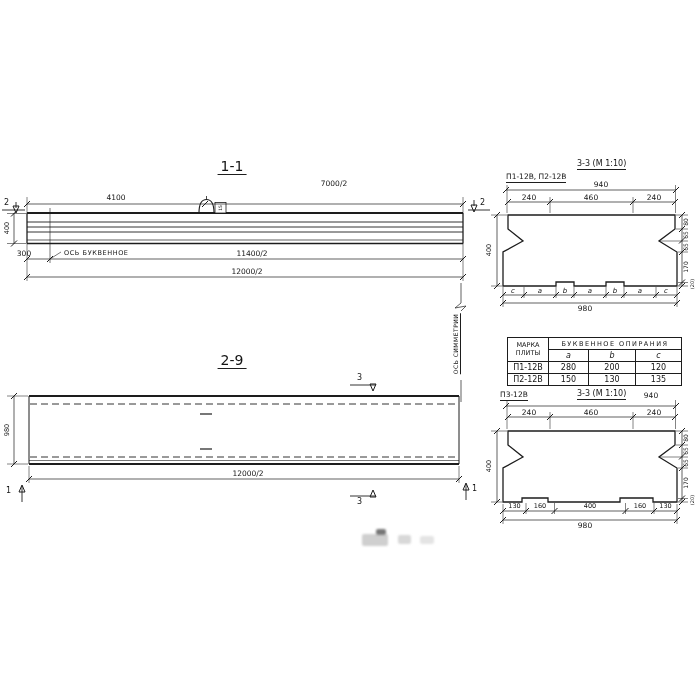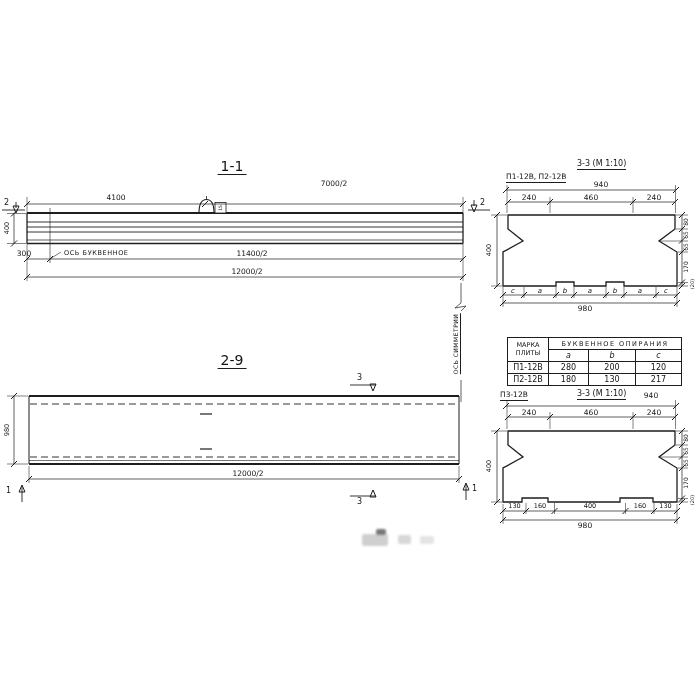--- a/index.html
+++ b/index.html
@@ -259,23 +259,23 @@
     <td class="lh">c</td>
   </tr>
   <tr>
     <td>П1-12В</td>
     <td>280</td>
     <td>200</td>
     <td>120</td>
   </tr>
   <tr>
     <td>П2-12В</td>
-    <td>180</td>
+    <td>150</td>
     <td>130</td>
-    <td>217</td>
+    <td>135</td>
   </tr>
 </tbody>
   </table>
 
 <div class="lbl und" style="left:500px;top:391px;font-size:7.5px">П3-12В</div>
 <div class="lbl und" style="left:577px;top:390px;font-size:8px">3-3 (М 1:10)</div>
 <div class="lbl ctr" style="left:651px;top:392px">940</div>
 <div class="lbl ctr" style="left:529px;top:409px">240</div>
 <div class="lbl ctr" style="left:591px;top:409px">460</div>
 <div class="lbl ctr" style="left:654px;top:409px">240</div>

